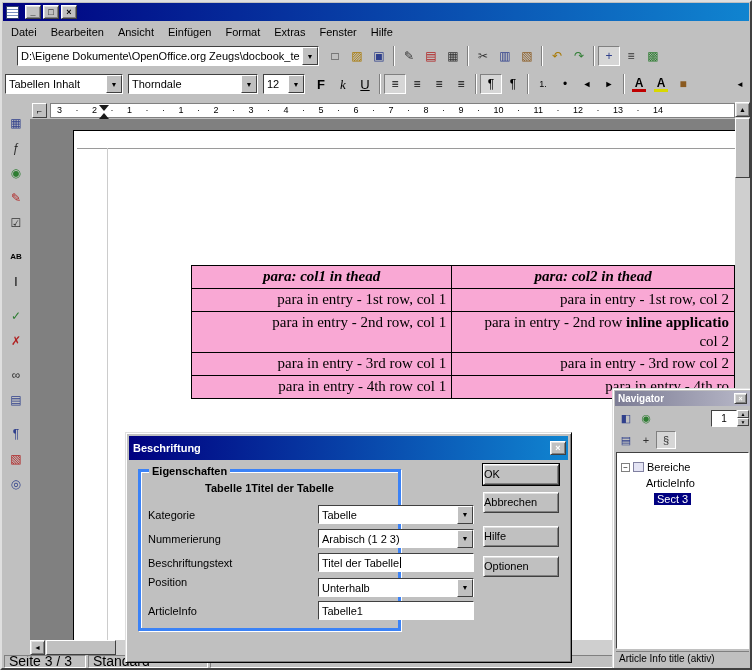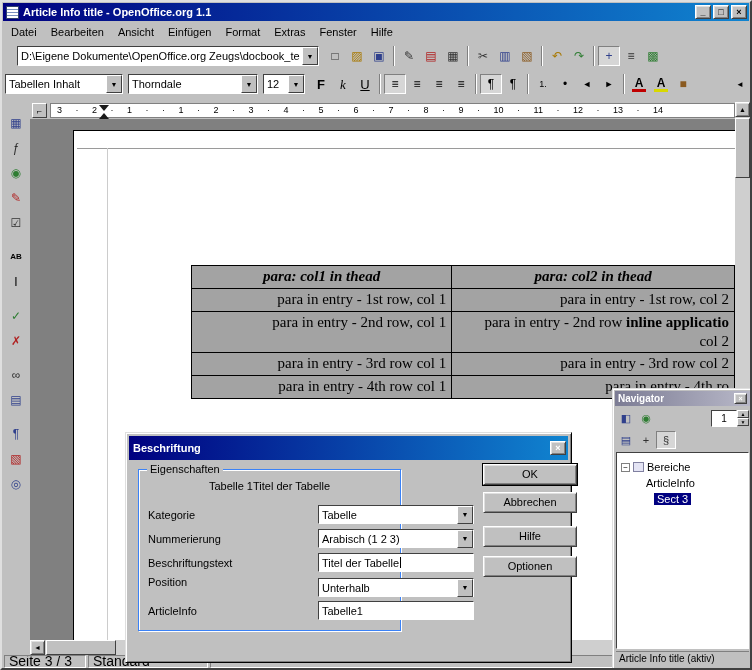--- a/index.html
+++ b/index.html
@@ -87,21 +87,21 @@
                       border-bottom: 6px solid #1a1a1a; }
 
   
   .workspace { position: absolute; left: 28px; top: 117px; right: 15px; bottom: 28px;
                background: #808080; overflow: hidden; }
   .page { position: absolute; left: 43px; top: 11px; right: -2px; bottom: -2px; background: #fff;
           border-left: 1px solid #000; border-top: 1px solid #000; }
   .boundary-h { position: absolute; left: 47px; top: 29px; right: 0; height: 1px; background: #9a9a9a; }
   .boundary-v { position: absolute; left: 77px; top: 29px; bottom: 0; width: 1px; background: #cccccc; }
   .doc-table { position: absolute; left: 161px; top: 146px; border-collapse: collapse;
-               font-family: "Liberation Serif", serif; font-size: 15px; background: #a3a3a3; }
+               font-family: "Liberation Serif", serif; font-size: 15px; background: #f9a8d4; }
   .doc-table th, .doc-table td { border: 1px solid #000; padding: 1px 5px;
                vertical-align: top; text-align: left; line-height: 19px; }
   .doc-table th { font-style: italic; font-weight: bold; text-align: center; height: 23px; }
   .doc-table td { height: 23px; text-align: right; }
   .c1 { width: 278px; } .c2 { width: 300px; }
   .bold-run { font-weight: bold; }
 
   
   .sbtn { width: 15px; height: 15px; background: #c0c0c0; flex: none;
           border: 1px solid; border-color: #fff #404040 #404040 #fff;
@@ -126,32 +126,32 @@
   
   .dialog { position: absolute; left: 123px; top: 430px; width: 447px; height: 231px;
             background: #c0c0c0; z-index: 30;
             border: 1px solid; border-color: #dfdfdf #000 #000 #dfdfdf;
             box-shadow: inset 1px 1px 0 #fff, inset -1px -1px 0 #808080; }
   .dlg-title { position: absolute; left: 3px; top: 3px; right: 3px; height: 18px;
                background: linear-gradient(90deg, #000080, #1084d0);
                display: flex; align-items: center; padding: 12px 2px; color: #fff; font-weight: bold; }
   .dlg-title .title-label { flex: 1; padding-left: 2px; }
   .groupbox { position: absolute; left: 12px; top: 36px; width: 263px; height: 162px;
-              border: 1px solid #3b82f6; box-shadow: 1px 1px 0 #fff, inset 1px 1px 0 #fff; }
+              border: 3px solid #3b82f6; box-shadow: 1px 1px 0 #fff, inset 1px 1px 0 #fff; font-weight: bold; }
   .group-label { position: absolute; left: 8px; top: -7px; background: #c0c0c0; padding: 0 3px; }
   .preview { position: absolute; left: 0; right: 0; top: 10px; text-align: center; }
   .fld-label { position: absolute; left: 22px; }
   .fld { position: absolute; left: 152px; width: 156px; height: 19px; margin-left: 40px; }
   .fld.textfield { background: #fff; border: 1px solid; border-color: #404040 #fff #fff #404040;
                    display: flex; align-items: center; padding: 0 3px; }
   .caret { width: 1px; height: 11px; background: #000; margin-left: 1px; flex: none; }
-  .dlgbtn { position: absolute; left: 357px; width: 94px; height: 21px; background: #c0c0c0;
+  .dlgbtn { position: absolute; left: 357px; width: 76px; height: 21px; background: #c0c0c0;
             border: 1px solid; border-color: #fff #404040 #404040 #fff;
             box-shadow: inset 1px 1px 0 #dfdfdf, inset -1px -1px 0 #808080;
-            text-align: center; line-height: 19px; }
+            line-height: 19px; }
   .btn-ok { top: 31px; box-shadow: 0 0 0 1px #000, inset 1px 1px 0 #dfdfdf, inset -1px -1px 0 #808080; }
   .btn-cancel { top: 59px; } .btn-help { top: 93px; } .btn-options { top: 123px; }
 
   
   .navigator { position: absolute; left: 610px; top: 386px; width: 141px; height: 282px;
                background: #c0c0c0; z-index: 20;
                border: 1px solid; border-color: #dfdfdf #404040 #404040 #dfdfdf;
                box-shadow: inset 1px 1px 0 #fff, inset -1px -1px 0 #808080; }
   .nav-title { position: absolute; left: 2px; top: 2px; right: 2px; height: 15px;
                background: linear-gradient(90deg, #7c7c94, #b8b8c8);
@@ -181,21 +181,20 @@
   .nav-docsel { position: absolute; left: 3px; bottom: 3px; right: 3px; height: 15px;
                 font-size: 10px; line-height: 14px; padding: 0 3px; border-top: 1px solid #808080; }
 </style>
 </head>
 <body>
 
 <div class="screen">
 
   <div class="titlebar">
     <span class="app-icon"></span>
-    <span class="title-text">Article Info title - OpenOffice.org 1.1</span>
     <span class="cap-btn">_</span>
     <span class="cap-btn">□</span>
     <span class="cap-btn">×</span>
   </div>
 
   <div class="menubar">
     <span class="menu-item">Datei</span>
     <span class="menu-item">Bearbeiten</span>
     <span class="menu-item">Ansicht</span>
     <span class="menu-item">Einfügen</span>

